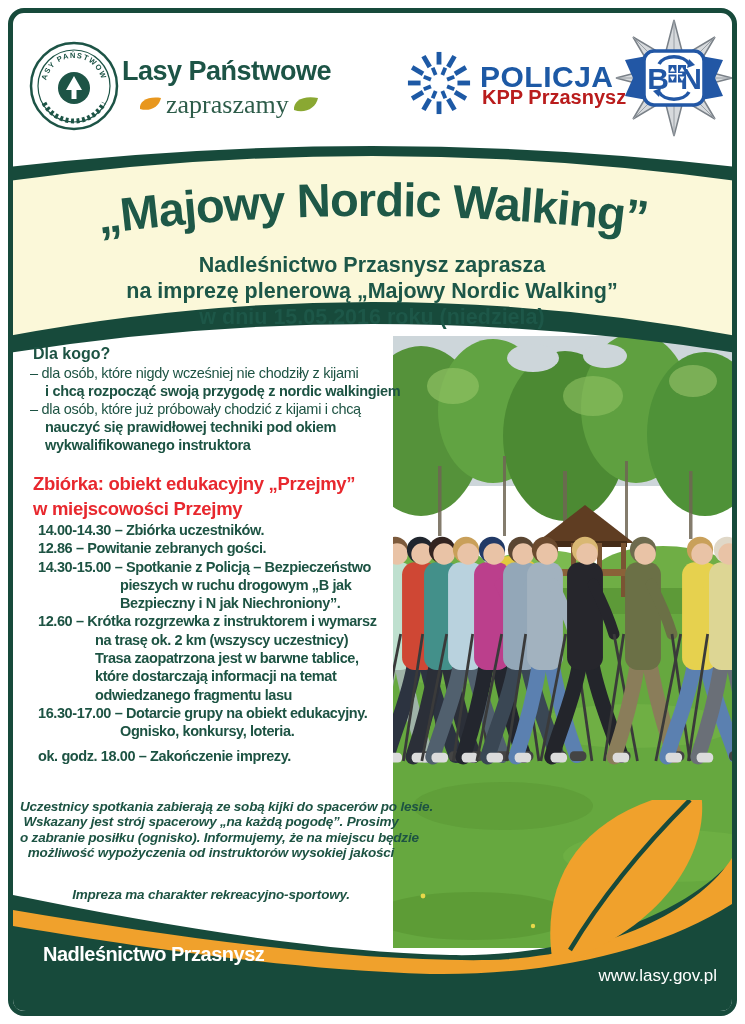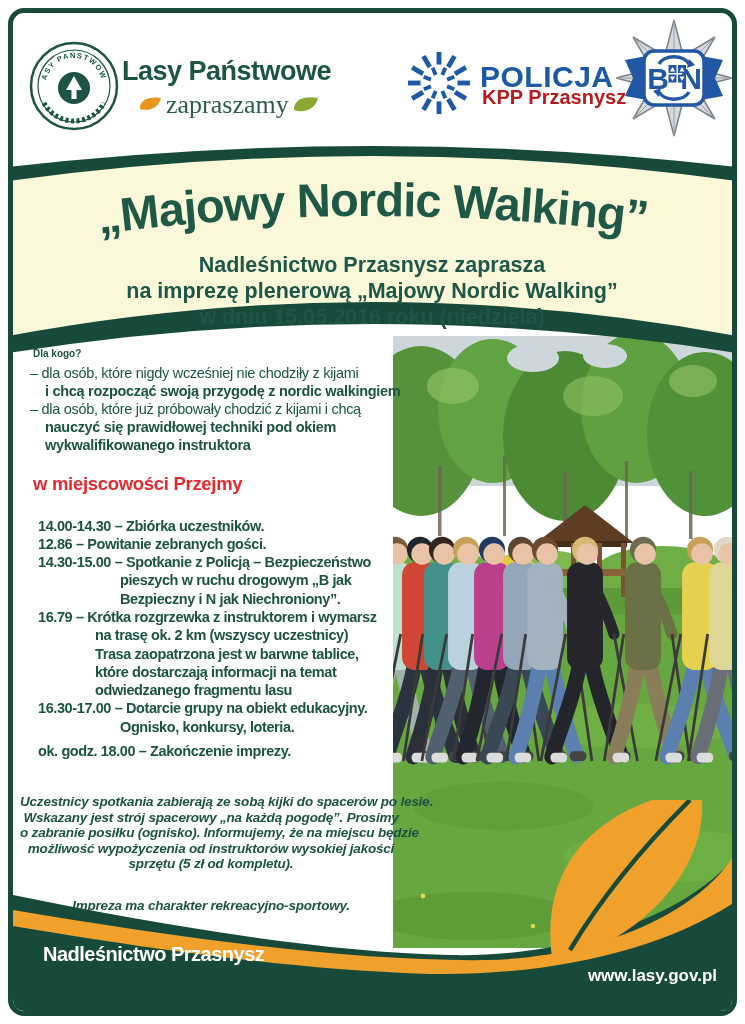--- a/index.html
+++ b/index.html
@@ -24,36 +24,36 @@
   .banner text{font-family:"Liberation Sans",sans-serif;}
   .banner .title{font-size:47px;font-weight:bold;fill:#1e5847;letter-spacing:-1px;}
   .banner .sub{font-size:21.5px;font-weight:bold;fill:#1d5748;text-anchor:middle;}
 
   
   .photo{position:absolute;left:393px;top:336px;width:344px;height:612px;z-index:1;}
 
   
   .content{position:absolute;left:20px;top:336px;width:382px;z-index:3;color:#1d5343;}
   .content div{white-space:nowrap;}
-  .intro-h{padding:8px 0 0 13px;font-size:10px;font-weight:bold;line-height:20px;}
+  .intro-h{padding:8px 0 0 13px;font-size:16px;font-weight:bold;line-height:20px;}
   .in-d{padding-left:10px;font-size:14.5px;font-weight:normal;line-height:18px;letter-spacing:-0.3px;}
   .in-c{padding-left:25px;font-size:14.5px;font-weight:bold;line-height:18px;letter-spacing:-0.3px;}
   .meet{margin-top:18px;padding-left:13px;color:#e8282e;font-size:18.5px;font-weight:bold;line-height:24.5px;letter-spacing:-0.3px;}
-  .sched{margin-top:20px;}
+  .sched{}
   .s0{padding-left:18px;}.s1{padding-left:75px;}.s2{padding-left:100px;}
   .sched div{font-size:14.5px;font-weight:bold;line-height:18.3px;letter-spacing:-0.4px;}
   .ok-godz{margin-top:6px;}
   .note{margin-top:34px;text-align:center;font-style:italic;}
   .note div{font-size:13.5px;font-weight:bold;line-height:15.5px;letter-spacing:-0.2px;white-space:nowrap;}
   .note .last{margin-top:26px;line-height:16px;}
 
   
   .footer-art{position:absolute;left:0;top:800px;width:745px;height:224px;z-index:4;}
   .org{position:absolute;left:43px;top:943px;font-size:20px;font-weight:bold;color:#ffffff;z-index:5;letter-spacing:-0.5px;}
-  .site{position:absolute;right:28px;top:966px;font-size:17px;font-weight:bold;color:#ffffff;z-index:5;}
+  .site{position:absolute;right:28px;top:966px;font-size:17px;font-weight:normal;color:#ffffff;z-index:5;}
 
   svg text{font-family:"Liberation Sans",sans-serif;}
   .ring-text{font-size:7.5px;font-weight:bold;fill:#1d5446;letter-spacing:1.2px;}
   .bn-letter{font-size:30px;font-weight:bold;fill:#2257a5;text-anchor:middle;}
 </style>
 </head>
 <body>
 
 <div class="page">
 
@@ -337,45 +337,45 @@
 
   <div class="content">
     <div class="intro-h">Dla kogo?</div>
     <div class="in-d">– dla osób, które nigdy wcześniej nie chodziły z kijami</div>
     <div class="in-c">i chcą rozpocząć swoją przygodę z nordic walkingiem</div>
     <div class="in-d">– dla osób, które już próbowały chodzić z kijami i chcą</div>
     <div class="in-c">nauczyć się prawidłowej techniki pod okiem</div>
     <div class="in-c">wykwalifikowanego instruktora</div>
 
     <div class="meet">
+      <div>Zbiórka: obiekt edukacyjny „Przejmy”</div>
       <div>w miejscowości Przejmy</div>
     </div>
 
     <div class="sched">
       <div class="s0">14.00-14.30 – Zbiórka uczestników.</div>
       <div class="s0">12.86 – Powitanie zebranych gości.</div>
       <div class="s0">14.30-15.00 – Spotkanie z Policją – Bezpieczeństwo</div>
       <div class="s2">pieszych w ruchu drogowym „B jak</div>
       <div class="s2">Bezpieczny i N jak Niechroniony”.</div>
-      <div class="s0">16.79 – Krótka rozgrzewka z instruktorem i wymarsz</div>
+      <div class="s0">12.60 – Krótka rozgrzewka z instruktorem i wymarsz</div>
       <div class="s1">na trasę ok. 2 km (wszyscy uczestnicy)</div>
       <div class="s1">Trasa zaopatrzona jest w barwne tablice,</div>
       <div class="s1">które dostarczają informacji na temat</div>
       <div class="s1">odwiedzanego fragmentu lasu</div>
       <div class="s0">16.30-17.00 – Dotarcie grupy na obiekt edukacyjny.</div>
       <div class="s2">Ognisko, konkursy, loteria.</div>
       <div class="s0 ok-godz">ok. godz. 18.00 – Zakończenie imprezy.</div>
     </div>
 
     <div class="note">
       <div>Uczestnicy spotkania zabierają ze sobą kijki do spacerów po lesie.</div>
       <div>Wskazany jest strój spacerowy „na każdą pogodę”. Prosimy</div>
       <div>o zabranie posiłku (ognisko). Informujemy, że na miejscu będzie</div>
       <div>możliwość wypożyczenia od instruktorów wysokiej jakości</div>
-      <div>sprzętu (5 zł od kompletu).</div>
       <div class="last">Impreza ma charakter rekreacyjno-sportowy.</div>
     </div>
   </div>
 
   <svg class="footer-art" viewBox="0 0 745 224">
     <path d="M13,95 C160,125 320,152 450,155 C580,158 690,110 732,60 L732,199 Q732,211 720,211 L26,211 Q13,211 13,199 Z" fill="#174a3b"></path>
     <path d="M13,110 C190,140 360,162 490,160 C610,156 700,108 732,58 L732,104 C660,150 550,176 430,174 C280,170 110,142 13,126 Z" fill="#f0a12c"></path>
     <path d="M552,158 C540,70 590,6 700,-12 C712,40 676,120 566,162 Z" fill="#f0a12c"></path>
     <path d="M570,150 C600,100 640,50 690,0" fill="none" stroke="#174a3b" stroke-width="4.5"></path>
   </svg>

